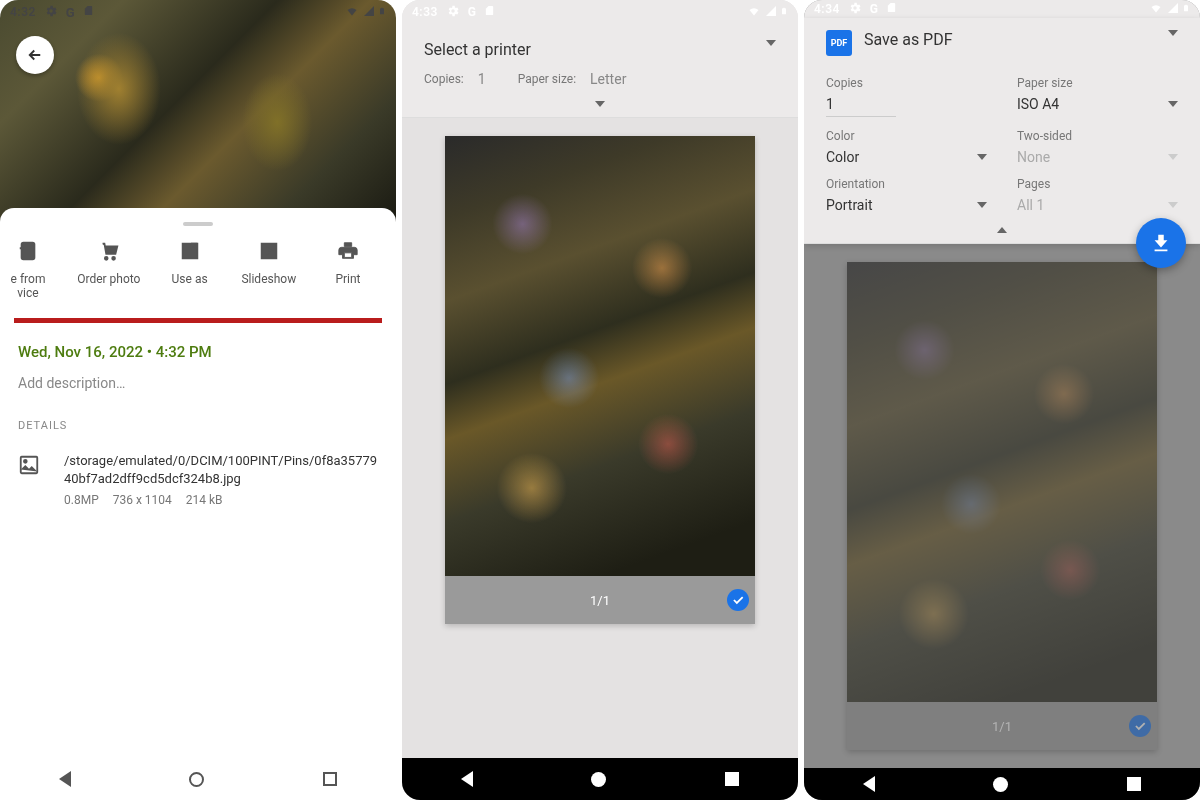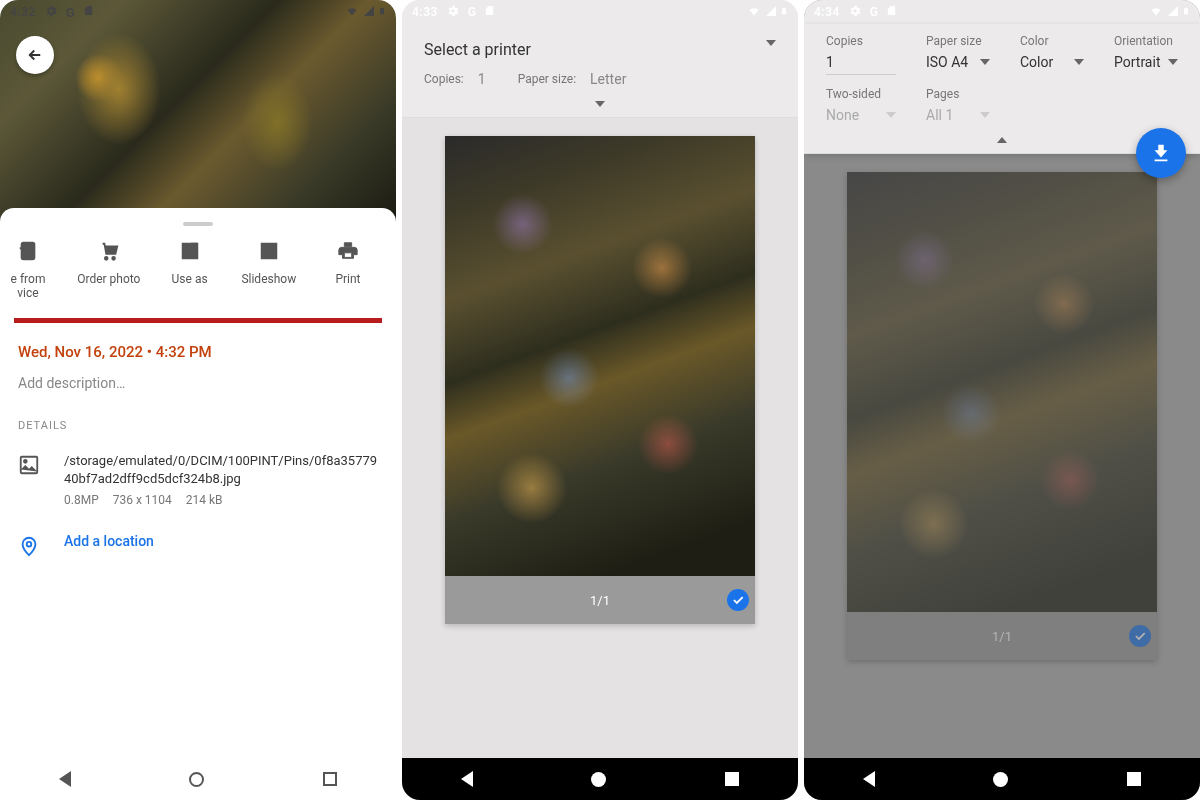--- a/index.html
+++ b/index.html
@@ -85,21 +85,21 @@
   .actions {
     display:flex; justify-content:space-between;
     padding: 6px 4px 18px;
     border-bottom:5px solid #b91c1c;
     margin: 0 14px;
   }
   .action { display:flex; flex-direction:column; align-items:center; gap:10px; color:#555; font-size:12px; min-width:60px; }
   .action svg, .action .ic { width:22px; height:22px; fill:#555; stroke:#555; }
   .action:first-child{ margin-left:-20px; }
   .meta { padding: 20px 18px; }
-  .date { font-size:15px; color:#c2410c; font-weight:500; margin-bottom:14px; }
+  .date { font-size:15px; color:#4d7c0f; font-weight:500; margin-bottom:14px; }
   .desc { font-size:14px; color:#888; margin-bottom:28px; }
   .section-h { font-size:11px; letter-spacing:1px; color:#888; margin-bottom:20px; }
   .detail-row { display:flex; gap:24px; margin-bottom:24px; }
   .detail-ic { width:22px; flex-shrink:0; margin-top:2px; }
   .detail-txt { font-size:13px; color:#333; line-height:1.4; }
   .detail-sub { color:#777; font-size:12px; margin-top:4px; }
   .detail-sub span{ margin-right:14px; }
   .loc-link { color:#1a73e8; font-size:14px; font-weight:500; }
   
   .panel {
@@ -157,21 +157,21 @@
     margin-right:12px;
   }
   
   .fab{
     position:absolute; right:14px; top:-26px;
     width:50px;height:50px;border-radius:50%;background:#1a73e8;
     display:flex;align-items:center;justify-content:center;
     box-shadow:0 3px 8px rgba(0,0,0,.3);
     z-index:10;
   }
-  .opt-grid{ display:grid; grid-template-columns:1fr 1fr 1fr 1fr; gap:12px 30px; padding:10px 22px 8px; }
+  .opt-grid{ display:grid; grid-template-columns:1fr 1fr; gap:12px 30px; padding:10px 22px 8px; }
   .sb-ic{display:inline-block;}
 </style>
 </head>
 <body>
 
 <div class="phone">
   <div class="statusbar dark" style="position:absolute;top:0;left:0;right:0;z-index:6;">
     <div class="sb-left">
       <span class="sb-time">4:32</span>
       <span class="sb-ic"><svg width="14" height="14" viewBox="0 0 24 24" fill="#444">
@@ -257,29 +257,20 @@
             </svg>
         </div>
         <div class="detail-txt">
           <div style="word-break:break-all;">/storage/emulated/0/DCIM/100PINT/Pins/0f8a3577940bf7ad2dff9cd5dcf324b8.jpg</div>
           <div class="detail-sub">
             <span>0.8MP</span><span>736 x 1104</span><span>214 kB</span>
           </div>
         </div>
       </div>
 
-      <div class="detail-row">
-        <div class="detail-ic">
-          <svg width="22" height="22" viewBox="0 0 24 24" fill="none" stroke="#1a73e8" stroke-width="2">
-              <path d="M12 22s7-7 7-12a7 7 0 1 0-14 0c0 5 7 12 7 12z"></path>
-              <circle cx="12" cy="10" r="2.5"></circle>
-            </svg>
-        </div>
-        <div class="loc-link">Add a location</div>
-      </div>
     </div>
   </div>
 
   <div class="navbar light">
     <div class="nav-tri"></div>
     <div class="nav-circ"></div>
     <div class="nav-sq"></div>
   </div>
 </div>
 
@@ -368,51 +359,56 @@
       <span><svg width="14" height="12" viewBox="0 0 24 24" fill="#fff">
             <path d="M2 22h20V2z"></path>
           </svg></span>
       <span><svg width="8" height="14" viewBox="0 0 24 24" fill="#fff">
             <path d="M16 4h-2V2h-4v2H8a2 2 0 0 0-2 2v14a2 2 0 0 0 2 2h8a2 2 0 0 0 2-2V6a2 2 0 0 0-2-2z"></path>
           </svg></span>
     </div>
   </div>
 
   <div class="panel" style="box-shadow:0 2px 6px rgba(0,0,0,.15);position:relative;z-index:2;">
+    <div class="panel-row" style="padding-top:12px;">
+      <div class="pdf-badge">PDF</div>
+      <span class="p-title">Save as PDF</span>
+      <span class="caret-down"></span>
+    </div>
     <div class="opt-grid">
       <div class="p-col">
         <span class="p-lbl">Copies</span>
         <span class="p-val ul">1</span>
       </div>
       <div class="p-col">
         <span class="p-lbl">Paper size</span>
         <span class="p-val">
             <span>ISO A4</span>
             <span class="caret-down"></span>
           </span>
       </div>
       <div class="p-col">
         <span class="p-lbl">Color</span>
         <span class="p-val">
             <span>Color</span>
             <span class="caret-down"></span>
           </span>
       </div>
       <div class="p-col">
+        <span class="p-lbl">Two-sided</span>
+        <span class="p-val dim">
+            <span>None</span>
+            <span class="caret-down" style="border-top-color:#ccc;"></span>
+          </span>
+      </div>
+      <div class="p-col">
         <span class="p-lbl">Orientation</span>
         <span class="p-val">
             <span>Portrait</span>
             <span class="caret-down"></span>
-          </span>
-      </div>
-      <div class="p-col">
-        <span class="p-lbl">Two-sided</span>
-        <span class="p-val dim">
-            <span>None</span>
-            <span class="caret-down" style="border-top-color:#ccc;"></span>
           </span>
       </div>
       <div class="p-col">
         <span class="p-lbl">Pages</span>
         <span class="p-val dim">
             <span>All 1</span>
             <span class="caret-down" style="border-top-color:#ccc;"></span>
           </span>
       </div>
     </div>

